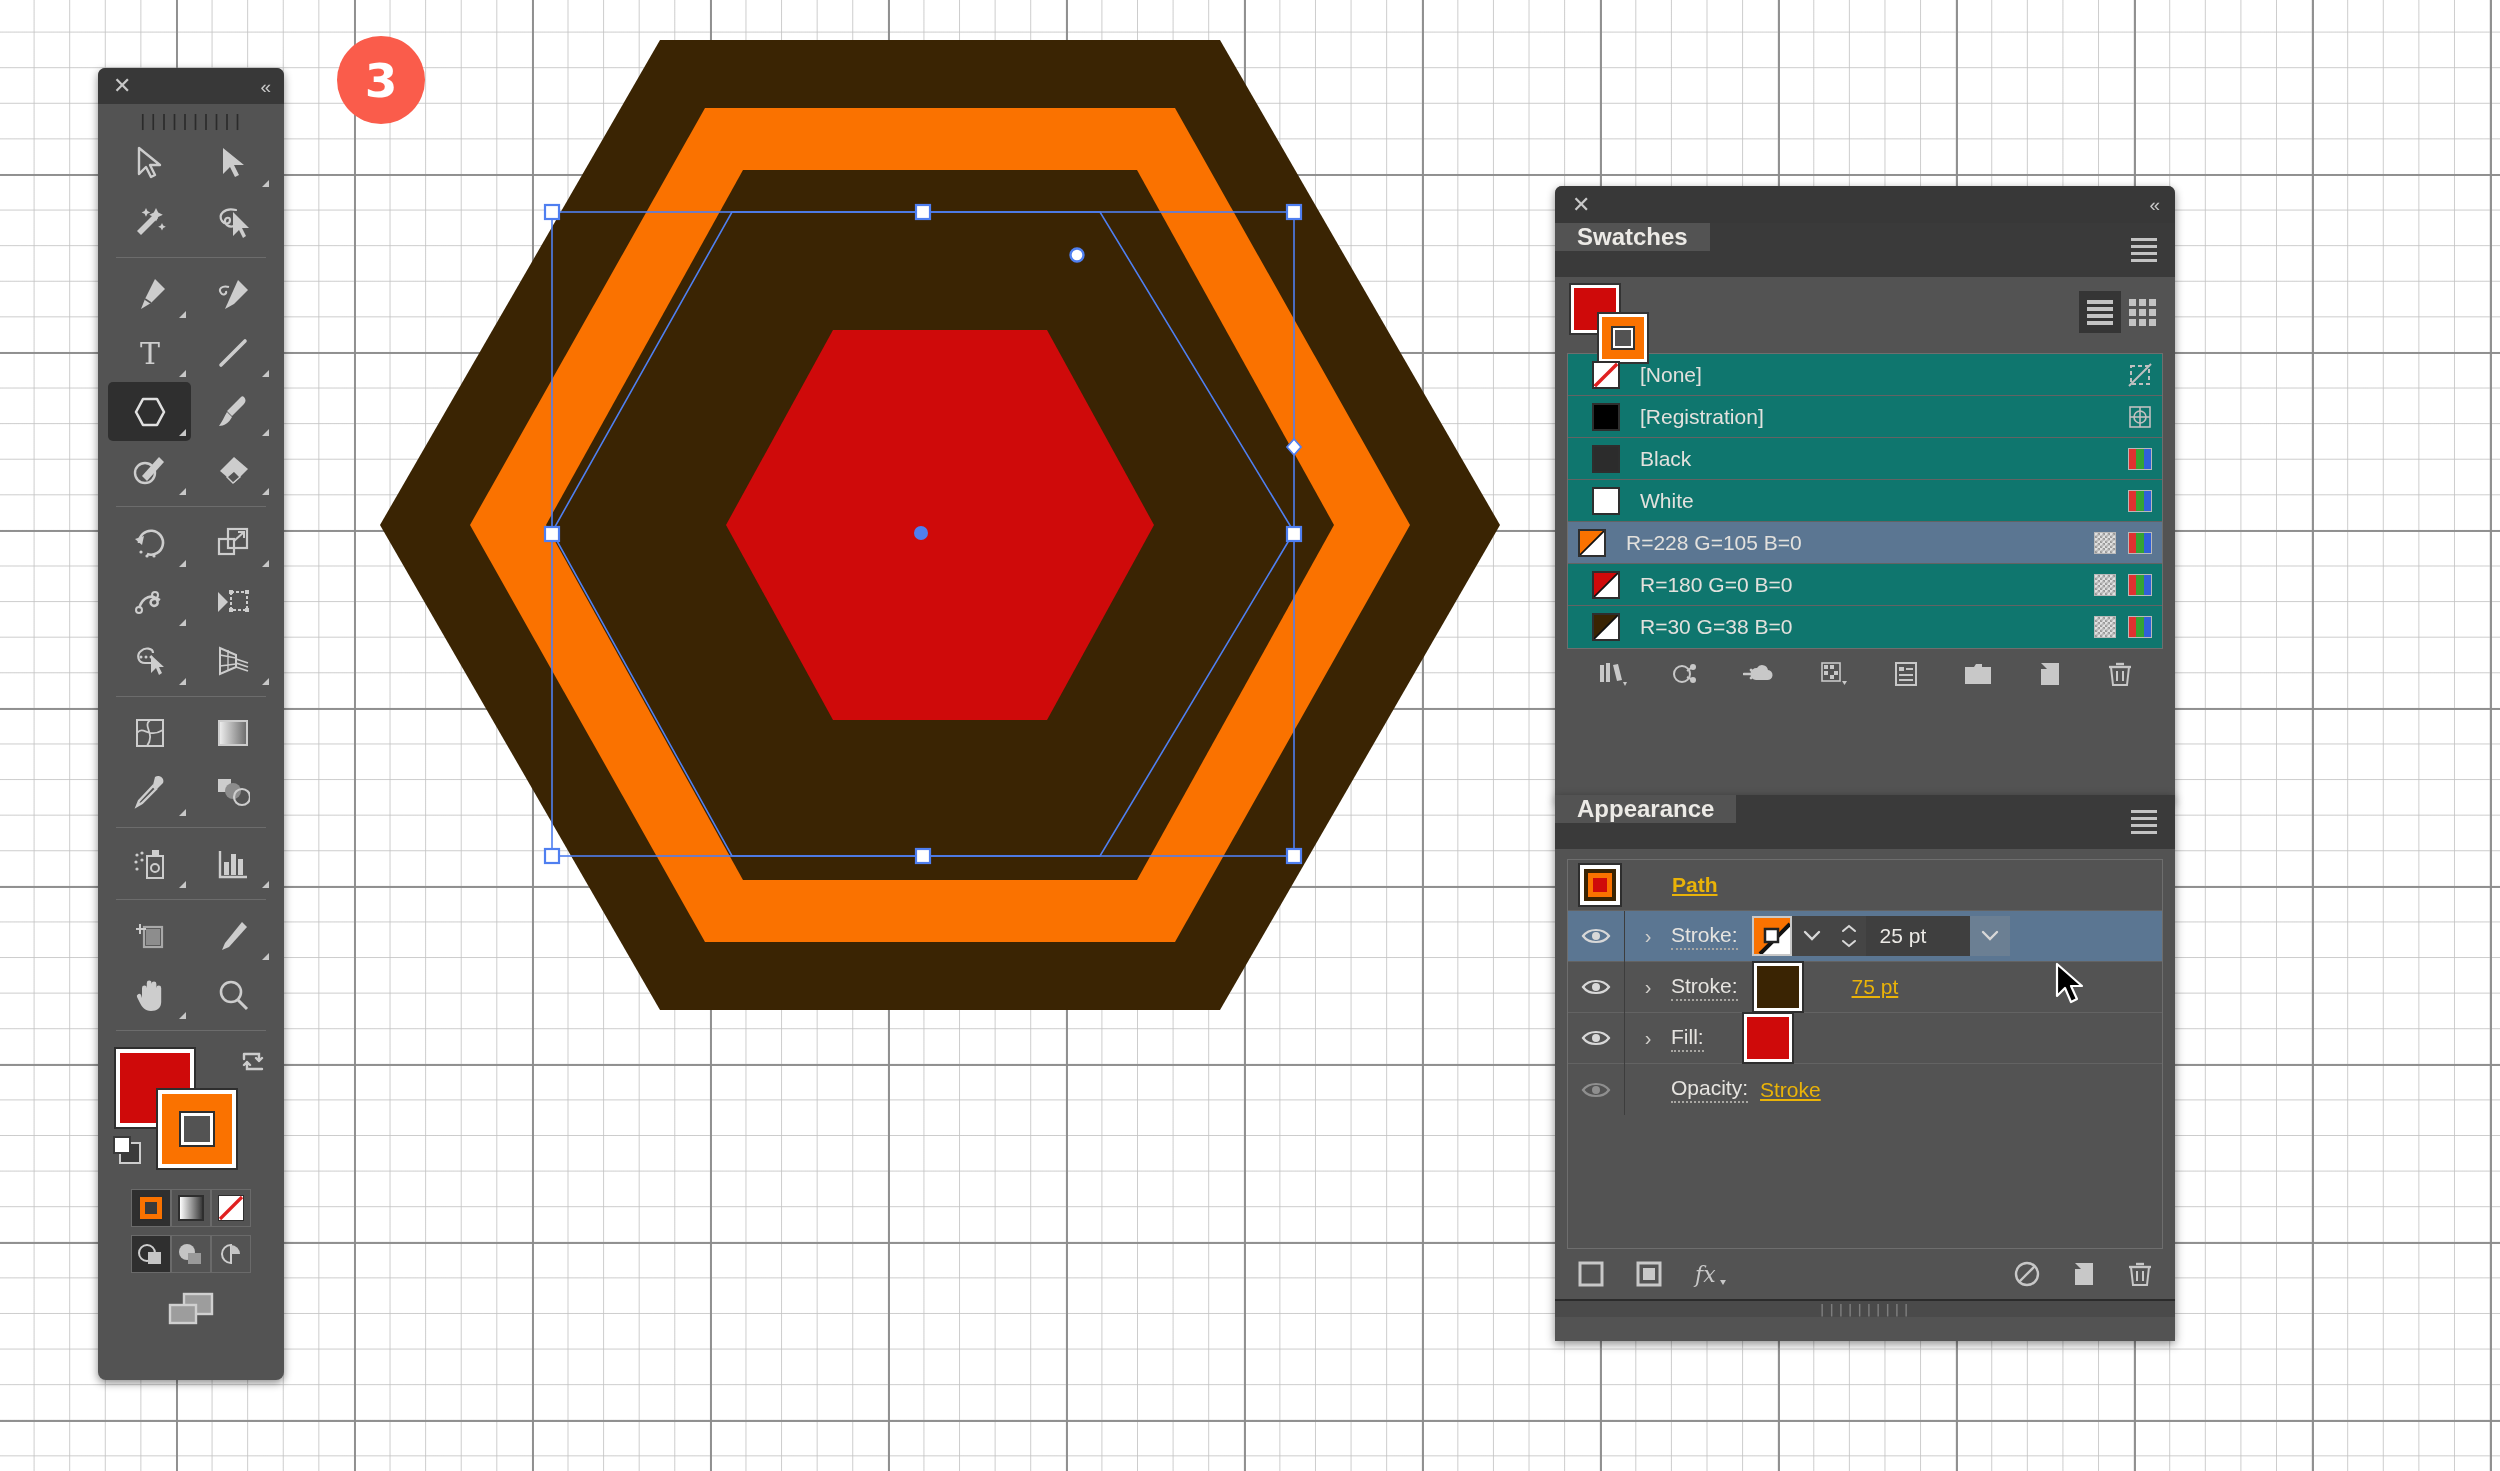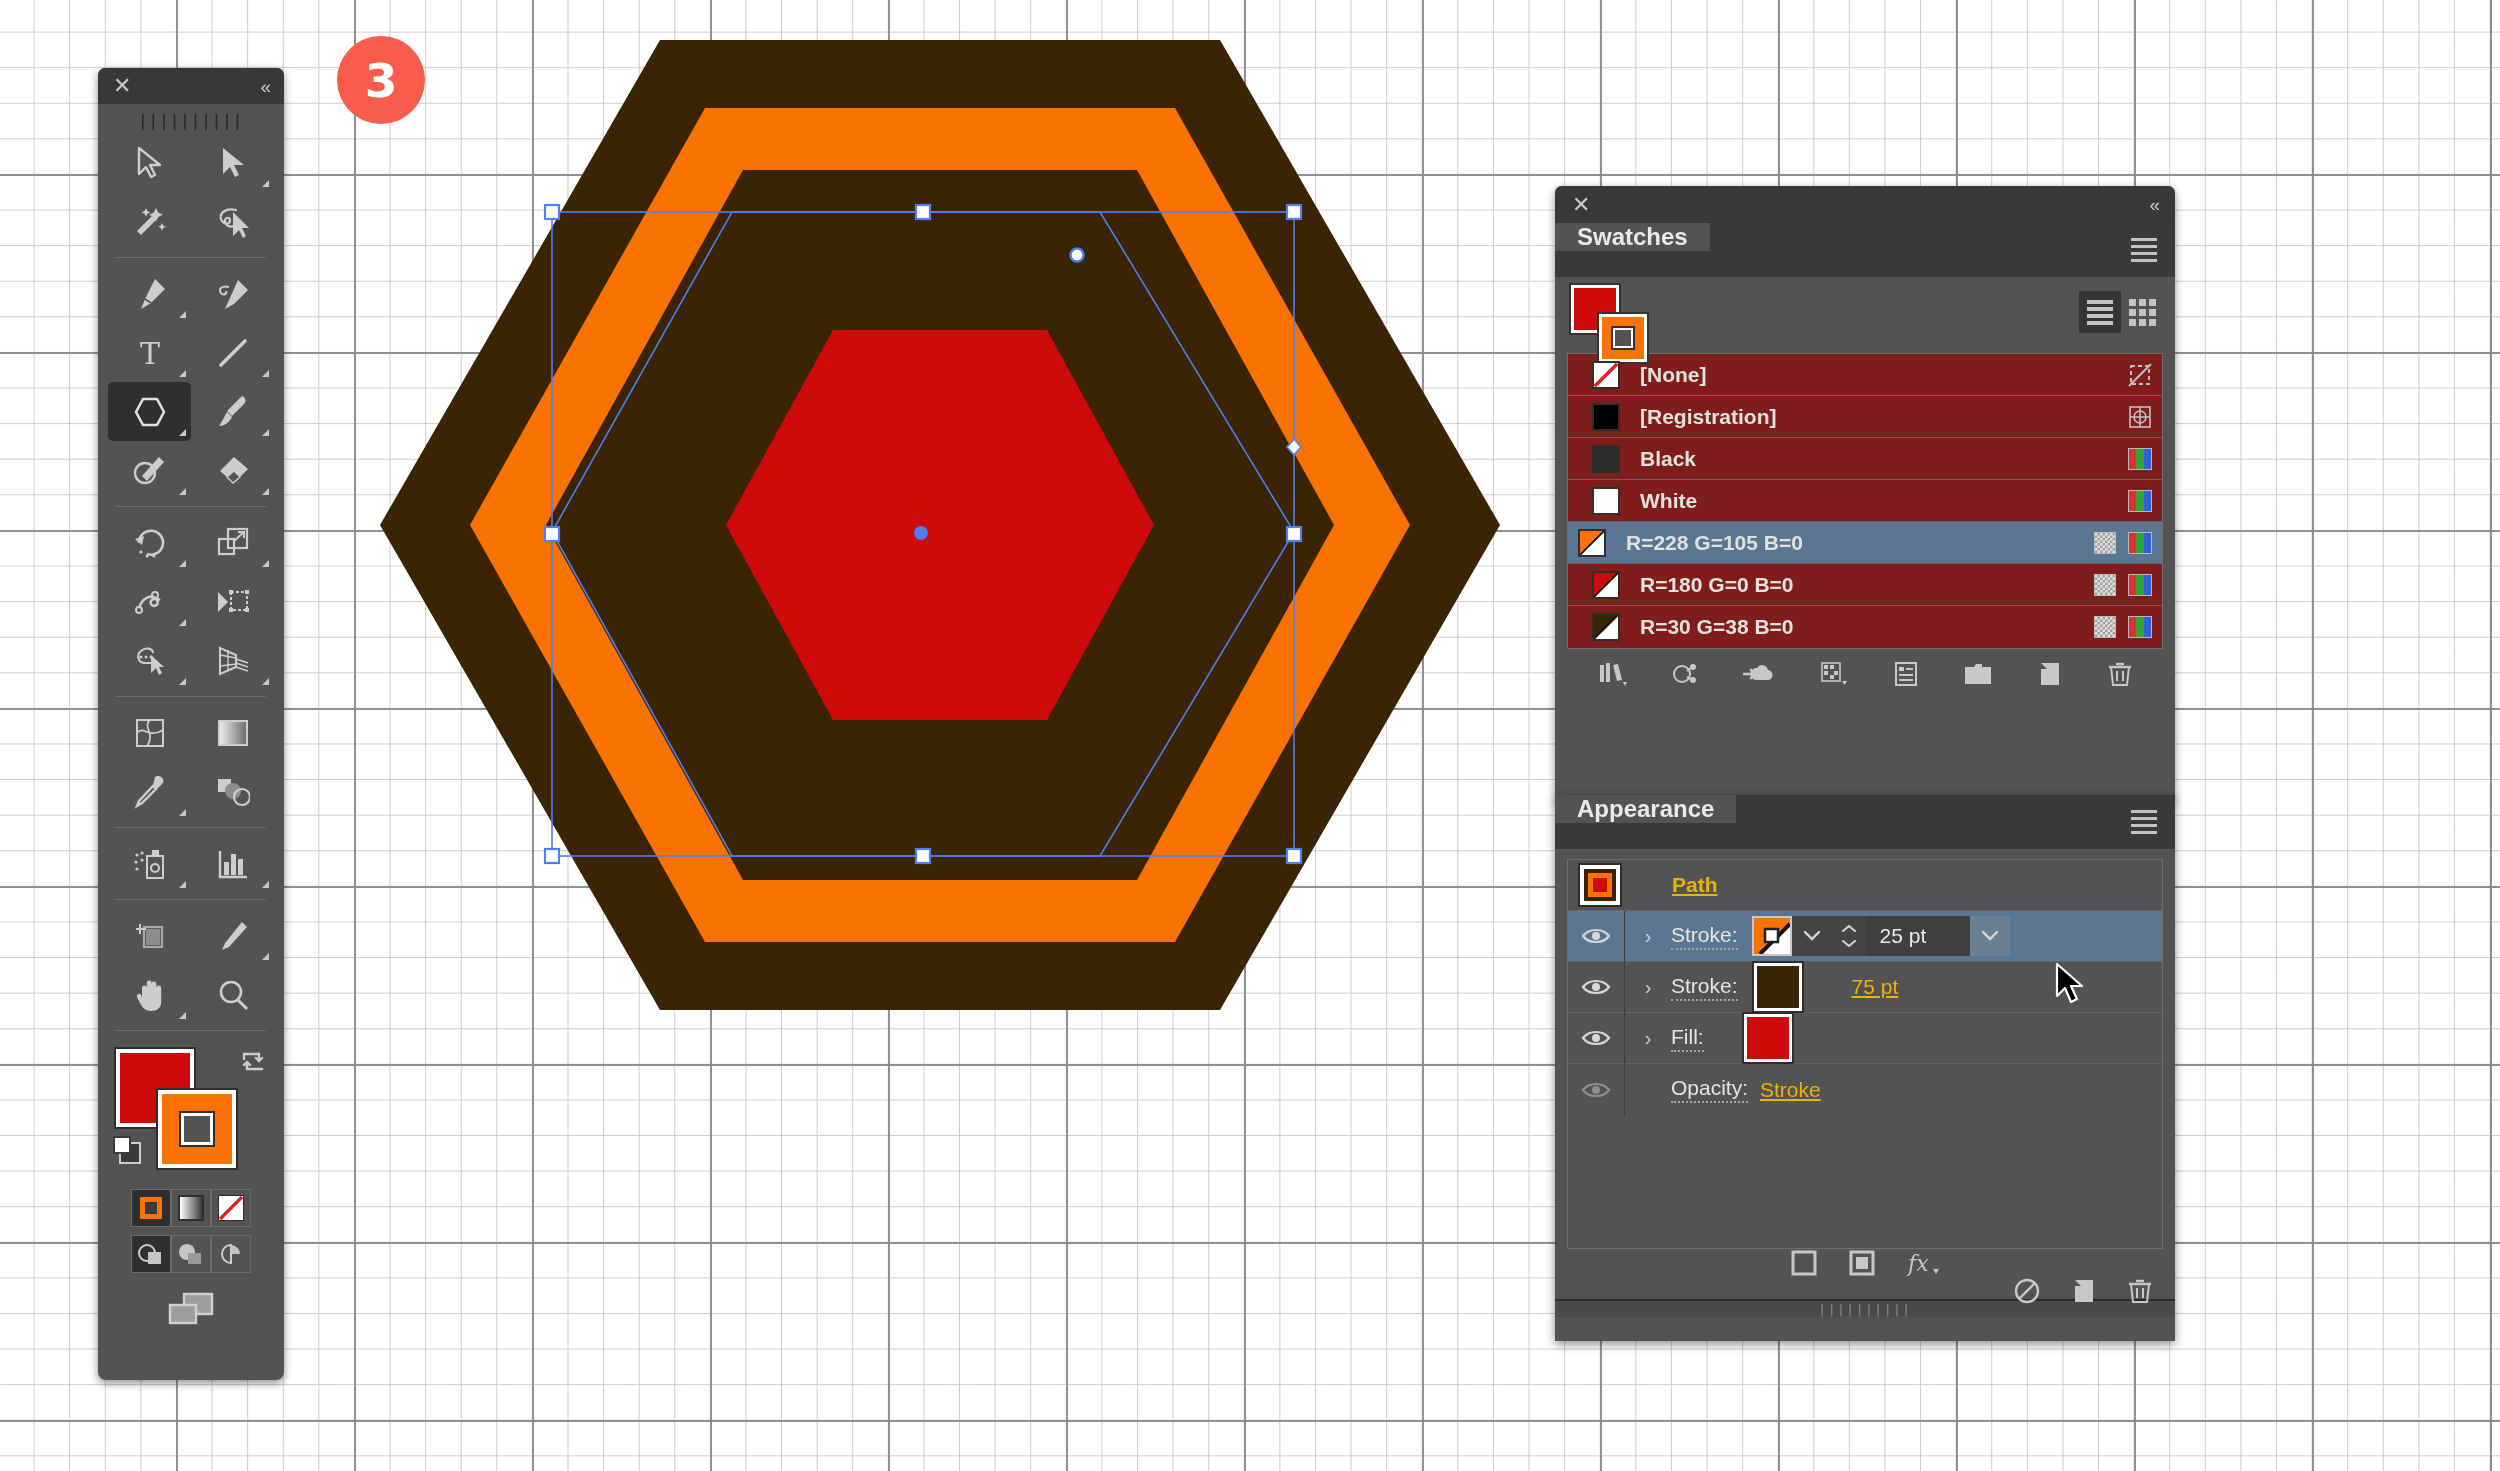--- a/index.html
+++ b/index.html
@@ -153,21 +153,21 @@
   .sw-header { height: 76px; position: relative; }
   .sw-fs { position: absolute; left: 16px; top: 8px; width: 92px; height: 70px; }
   .sw-fs-fill { position: absolute; left: 0; top: 0; width: 48px; height: 48px; background: #cf0a0a; border: 3px solid #fff; outline: 2px solid #333; }
   .sw-fs-stroke { position: absolute; left: 28px; top: 29px; width: 48px; height: 48px; background: #fa7200; border: 3px solid #fff; outline: 2px solid #333; }
   .sw-fs-stroke-in { position: absolute; left: 11px; top: 11px; width: 20px; height: 20px; background: #535353; border: 2px solid #fff; outline: 2px solid #333; }
   .sw-viewbtns { position: absolute; right: 12px; top: 14px; display: flex; }
   .sw-viewbtn { width: 42px; height: 42px; display: flex; align-items: center; justify-content: center; background: #535353; }
   .sw-viewbtn.active { background: #353535; }
   .sw-viewbtn span { display: block; background: #c3c3c3; }
 
-  .sw-list { margin: 0 12px; border: 1px solid #6e6e6e; background: #7f1d1d; font-weight: bold; }
+  .sw-list { margin: 0 12px; border: 1px solid #6e6e6e; background: #0f766e; }
   .sw-row {
     height: 42px; display: flex; align-items: center;
     border-bottom: 1px solid #636363; padding-left: 24px;
     cursor: pointer; position: relative;
   }
   .sw-row:last-child { border-bottom: none; }
   .sw-row.selected { background: #5b7692; padding-left: 10px; }
   .sw-chip { width: 28px; height: 28px; border: 2px solid #2e2e2e; flex: 0 0 auto; }
   .sw-label { margin-left: 20px; color: #e3e1dd; font-size: 21px; white-space: nowrap; }
   .sw-right { position: absolute; right: 10px; display: flex; align-items: center; gap: 12px; }
@@ -202,21 +202,21 @@
   .ap-swatchchip {
     width: 40px; height: 40px; border: 2px solid #c8c8c8;
     position: relative; overflow: hidden;
   }
   .ap-caret { width: 40px; height: 40px; background: #454545; display: flex; align-items: center; justify-content: center; }
   .ap-stepper { display: flex; align-items: center; height: 40px; background: #6b7f93; }
   .ap-spin { width: 34px; height: 40px; background: #454545; display: flex; flex-direction: column; align-items: center; justify-content: center; gap: 6px; }
   .ap-numfield { width: 104px; height: 40px; background: #3f3f3f; color: #eceae6; font-size: 21px; display: flex; align-items: center; padding-left: 14px; }
   .ap-numcaret { width: 40px; height: 40px; display: flex; align-items: center; justify-content: center; }
 
-  .ap-footer { height: 50px; display: flex; align-items: center; padding: 0 22px; flex-direction: column; }
+  .ap-footer { height: 50px; display: flex; align-items: center; padding: 0 22px; }
   .ap-footer-left { display: flex; gap: 30px; }
   .ap-footer-right { display: flex; gap: 30px; margin-left: auto; }
 
   .panel-grip {
     height: 18px; background: #4a4a4a; display: flex; align-items: center; justify-content: center;
     letter-spacing: 1.5px; color: #7d7d7d; font-size: 13px; font-weight: bold;
     font-family: "DejaVu Sans Mono", monospace;
     border-top: 2px solid #2b2b2b;
   }
 

